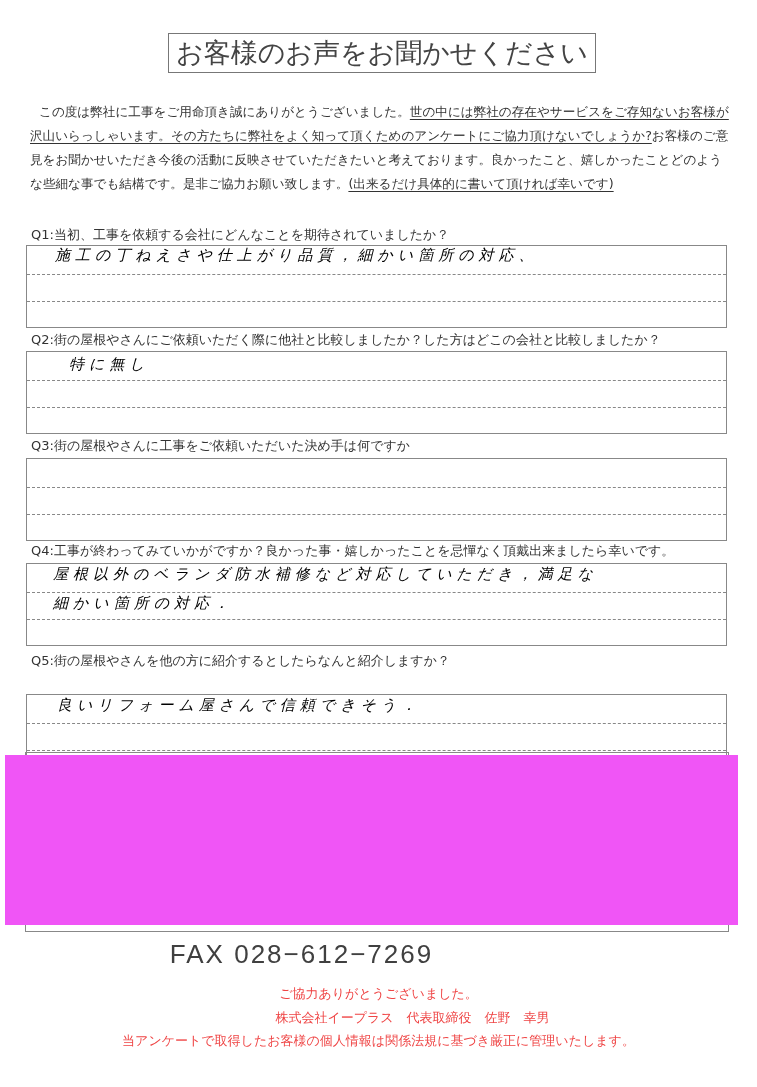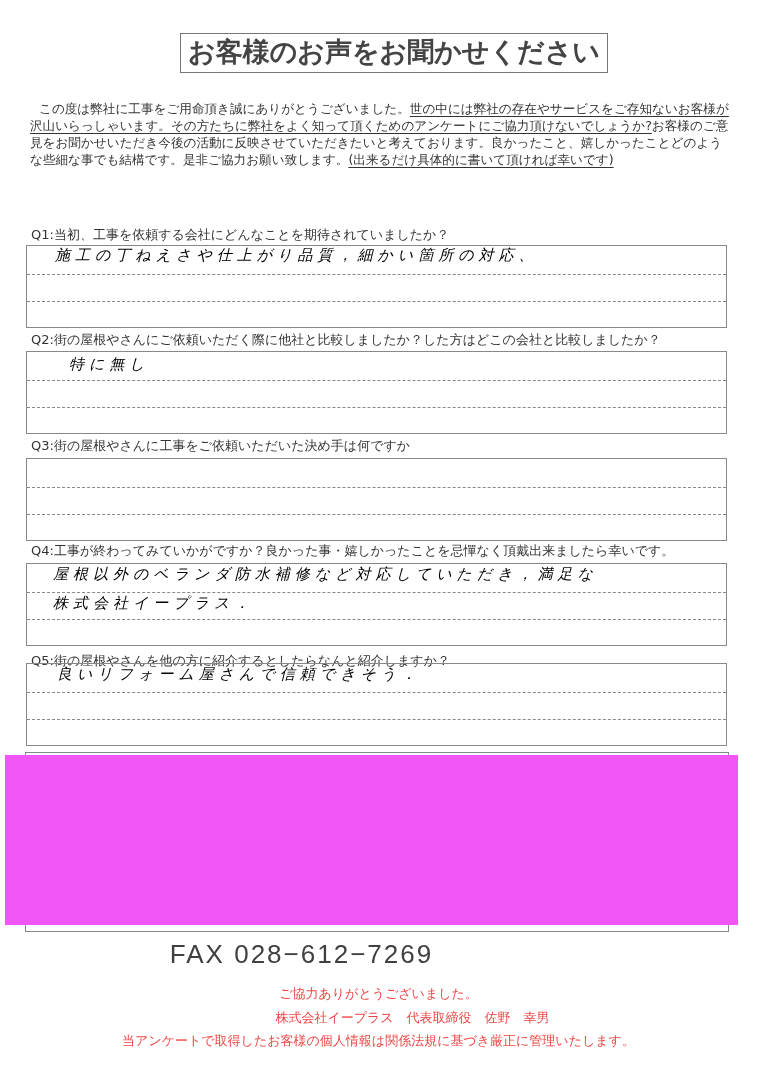--- a/index.html
+++ b/index.html
@@ -1,19 +1,19 @@
 <!DOCTYPE html>
 <html><head>
 <meta charset="utf-8">
 <style>
   html, body { margin:0; padding:0; background:#ffffff; }
   body { width:757px; height:1087px; position:relative; overflow:hidden; font-family:"DejaVu Sans", sans-serif; color:#333; }
-  .title-box { position:absolute; left:180px; top:33px; width:428px; height:40px; border:1.5px solid #777; box-sizing:border-box; display:flex; align-items:flex-start; justify-content:center;font-weight:bold; }
+  .title-box { position:absolute; left:168px; top:33px; width:428px; height:40px; border:1.5px solid #777; box-sizing:border-box; display:flex; align-items:center; justify-content:center; }
   .title-box span { font-size:27px; color:#444; letter-spacing:0px; white-space:nowrap; }
-  .intro { position:absolute; left:30px; top:100px; width:700px; font-size:12.6px; line-height:17px; color:#333; text-indent:9px; }
+  .intro { position:absolute; left:30px; top:100px; width:700px; font-size:12.6px; line-height:24px; color:#333; text-indent:9px; }
   .intro .ul { text-decoration:underline; text-underline-offset:3px; }
   .q-label { position:absolute; left:31px; font-size:13px; color:#333; white-space:nowrap; }
   .ans-box { position:absolute; left:26px; width:701px; height:83px; border:1.5px solid #888; box-sizing:border-box; }
   .ans-box .dash { position:absolute; left:0; right:0; border-top:1.3px dashed #888; }
   .ans-box .d1 { top:28px; }
   .ans-box .d2 { top:55px; }
   .hand { position:absolute; font-family:"DejaVu Serif", serif; font-size:15px; color:#000000; font-style:italic; letter-spacing:5px; white-space:nowrap; font-weight:300; }
   .redact-frame { position:absolute; left:25px; top:752px; width:704px; height:180px; border:1.5px solid #888; box-sizing:border-box; }
   .redact { position:absolute; left:5px; top:755px; width:733px; height:170px; background:#f055f6; }
   .fax { position:absolute; left:0; width:603px; top:939px; text-align:center; font-size:26px; color:#404040; letter-spacing:2px; font-family:"Liberation Sans", sans-serif; }
@@ -48,25 +48,25 @@
 <div class="ans-box" style="top:458px;">
   <div class="dash d1"></div>
   <div class="dash d2"></div>
 </div>
 
 <div class="q-label" style="top:542px;">Q4:工事が終わってみていかがですか？良かった事・嬉しかったことを忌憚なく頂戴出来ましたら幸いです。</div>
 <div class="ans-box" style="top:563px;padding-left:40px;">
   <div class="dash d1"></div>
   <div class="dash d2"></div>
   <div class="hand" style="left:26px; top:1px;">屋根以外のベランダ防水補修など対応していただき，満足な</div>
-  <div class="hand" style="left:26px; top:30px;">株式会社イープラス．</div>
+  <div class="hand" style="left:26px; top:30px;">細かい箇所の対応．</div>
 </div>
 
 <div class="q-label" style="top:652px;">Q5:街の屋根やさんを他の方に紹介するとしたらなんと紹介しますか？</div>
-<div class="ans-box" style="top:663px;">
+<div class="ans-box" style="top:694px;">
   <div class="dash d1"></div>
   <div class="dash d2"></div>
   <div class="hand" style="left:30px; top:1px;">良いリフォーム屋さんで信頼できそう．</div>
 </div>
 
 <div class="redact-frame"></div>
 <div class="redact"></div>
 
 <div class="fax">FAX 028−612−7269</div>
 <div class="foot" style="top:985px;">ご協力ありがとうございました。</div>

